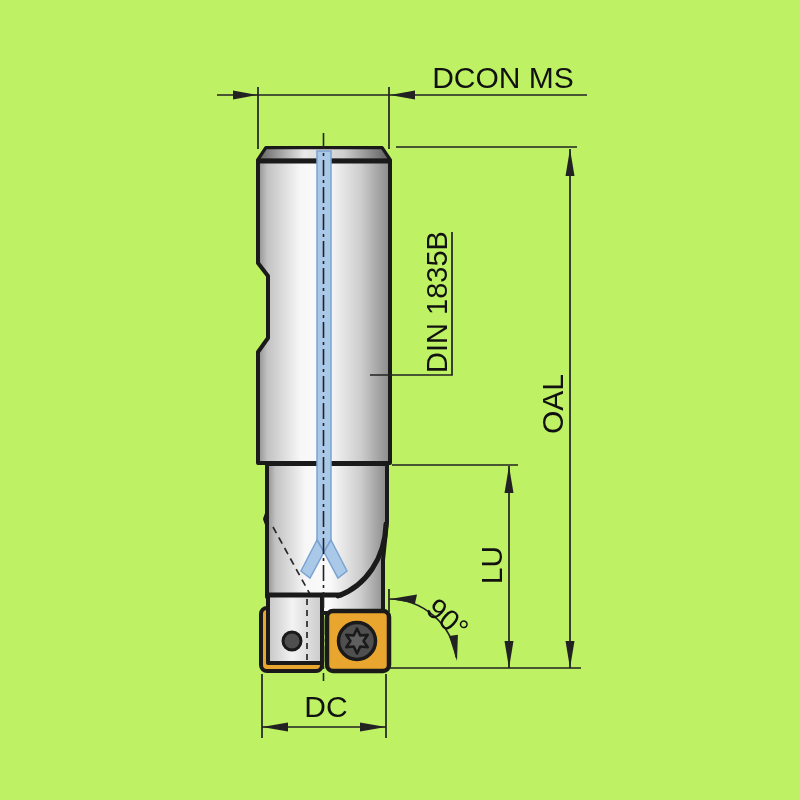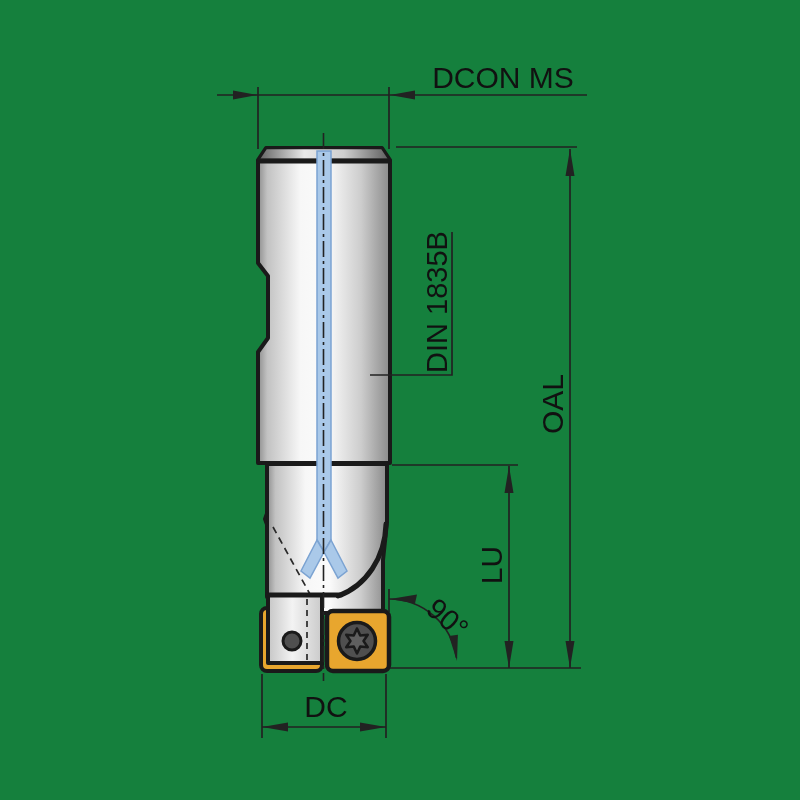--- a/index.html
+++ b/index.html
@@ -1,16 +1,16 @@
 <!DOCTYPE html>
 <html><head>
 <meta charset="utf-8">
 <style>
   html,body { margin:0; padding:0; background:#ffffff; }
-  .stage { width:800px; height:800px; background:#15803d; position:relative; }
+  .stage { width:800px; height:800px; background:#bef264; position:relative; }
   svg { display:block; }
   .outline   { stroke:#1a1a1a; stroke-linejoin:round; }
   .body-edge { stroke:#1a1a1a; stroke-width:4; stroke-linejoin:round; }
   .thick     { stroke:#1a1a1a; stroke-width:5; fill:none; stroke-linecap:round; }
   .dim       { stroke:#222222; stroke-width:1.7; fill:none; }
   .dimfill   { fill:#222222; stroke:none; }
   .hidden-ln { stroke:#2a2a2a; stroke-width:1.7; fill:none; }
   .center-ln { stroke:#222222; stroke-width:1.6; fill:none; }
   .lbl { font-family:"Liberation Sans", sans-serif; font-size:30px; fill:#111111; }
   .lbl-med { font-family:"Liberation Sans", sans-serif; font-size:29px; fill:#111111; }

